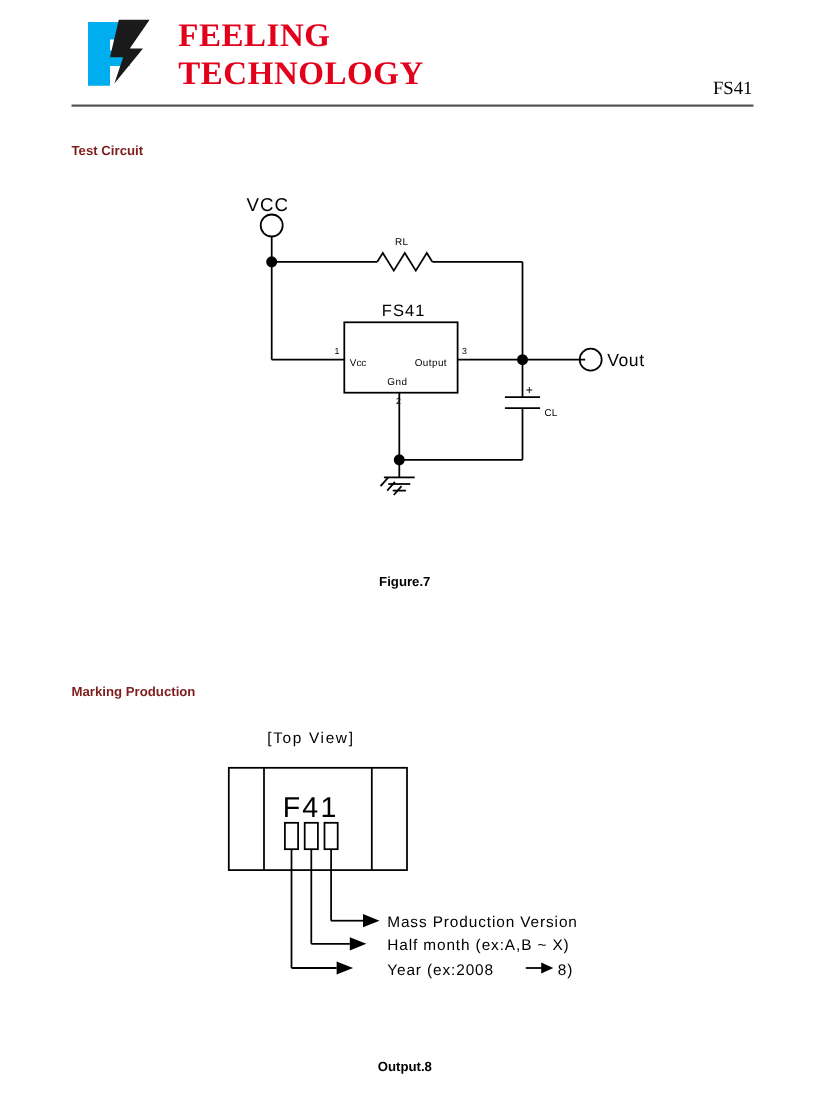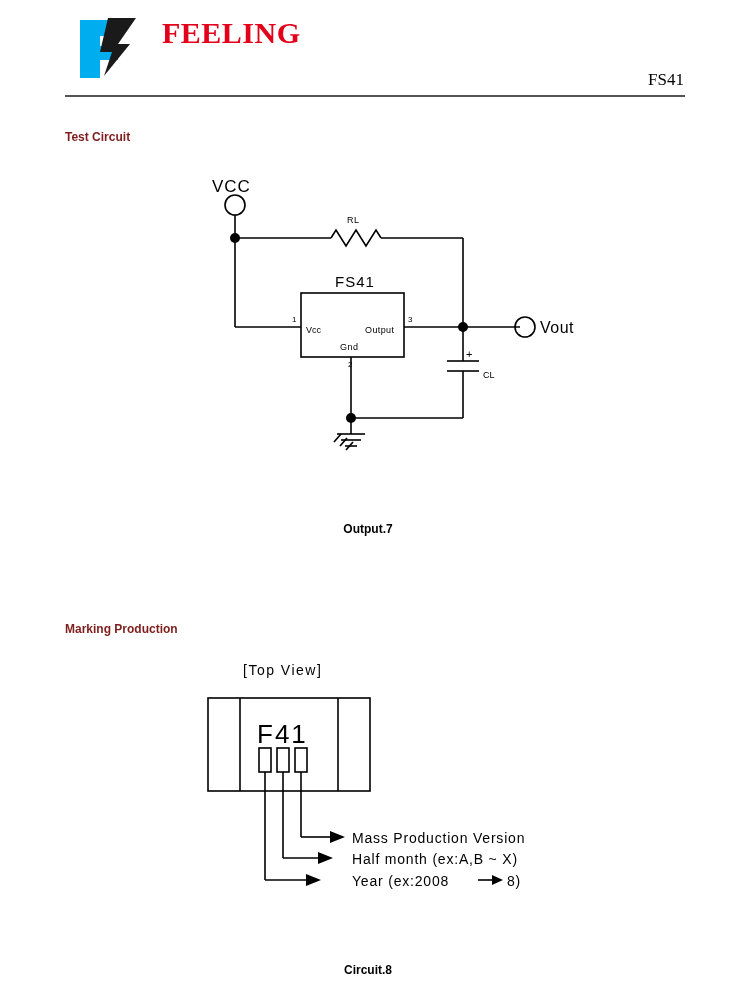--- a/index.html
+++ b/index.html
@@ -72,21 +72,21 @@
     text-align: center;
     width: 120px;
     white-space: nowrap;
   }
   #caption-fig7 { left: 308px; top: 522px; }
   #caption-fig8 { left: 308px; top: 963px; }
 
   
   #fig7-wrap {
     position: absolute;
-    left: 4px; top: 150px;
+    left: 16px; top: 150px;
     width: 692px; height: 350px;
   }
   #fig8-wrap {
     position: absolute;
     left: 0; top: 650px;
     width: 609px; height: 300px;
   }
   svg { display: block; overflow: visible; }
   .svg-label {
     font-family: "Liberation Sans", sans-serif;
@@ -100,20 +100,21 @@
 
   <div id="logo-mark">
     <svg width="72" height="66" viewBox="0 0 72 66">
       <polygon points="2,6 44,6 44,22 22,22 22,32 40,32 40,46 22,46 22,64 2,64" fill="#00aeef"></polygon>
       <polygon points="30,4 58,4 40,30 52,30 26,62 34,38 22,38" fill="#1a1a1a"></polygon>
     </svg>
   </div>
 
   <div id="brand-block">
     <div class="brand-line">FEELING</div>
+    <div class="brand-line">TECHNOLOGY</div>
   </div>
 
   <div id="part-number">FS41</div>
   <div id="header-rule"></div>
 </div>
 
 <div class="section-heading" id="heading-test-circuit">Test Circuit</div>
 
 <div id="fig7-wrap">
   <svg width="750" height="350" viewBox="0 0 750 350">
@@ -169,21 +170,21 @@
     <text class="svg-label" x="336" y="200" font-size="9" letter-spacing="0.5">Gnd</text>
     <text class="svg-label" x="344" y="217" font-size="8">2</text>
     <text class="svg-label" x="361" y="183" font-size="9" letter-spacing="0.4">Output</text>
     <text class="svg-label" x="404" y="172" font-size="8">3</text>
     <text class="svg-label" x="536" y="183" font-size="16" letter-spacing="0.5">Vout</text>
     <text class="svg-label" x="462" y="208" font-size="11">+</text>
     <text class="svg-label" x="479" y="228" font-size="9">CL</text>
   </svg>
 </div>
 
-<div class="figure-caption" id="caption-fig7">Output.7</div>
+<div class="figure-caption" id="caption-fig7">Figure.7</div>
 
 <div class="section-heading" id="heading-marking">Marking Production</div>
 
 <div id="fig8-wrap">
   <svg width="750" height="300" viewBox="0 0 750 300">
 
     <text class="svg-label" x="243" y="25" font-size="14" letter-spacing="1.5">[Top View]</text>
 
     <g stroke="#000" stroke-width="1.6" fill="none">
 
@@ -214,13 +215,13 @@
 
     <text class="svg-label" x="257" y="93" font-size="26" letter-spacing="2">F41</text>
 
     <text class="svg-label" x="352" y="193" font-size="14" letter-spacing="0.8">Mass Production Version</text>
     <text class="svg-label" x="352" y="214" font-size="14" letter-spacing="0.8">Half month (ex:A,B ~ X)</text>
     <text class="svg-label" x="352" y="236" font-size="14" letter-spacing="0.8">Year (ex:2008</text>
     <text class="svg-label" x="507" y="236" font-size="14" letter-spacing="0.8">8)</text>
   </svg>
 </div>
 
-<div class="figure-caption" id="caption-fig8">Circuit.8</div>
+<div class="figure-caption" id="caption-fig8">Output.8</div>
 
 </body></html>

